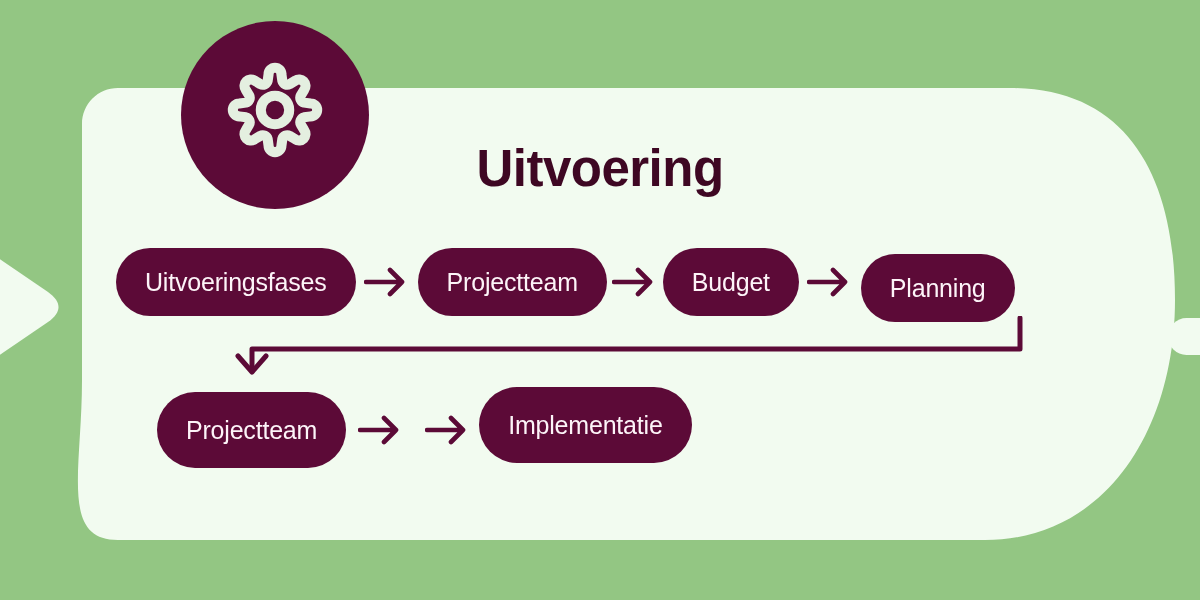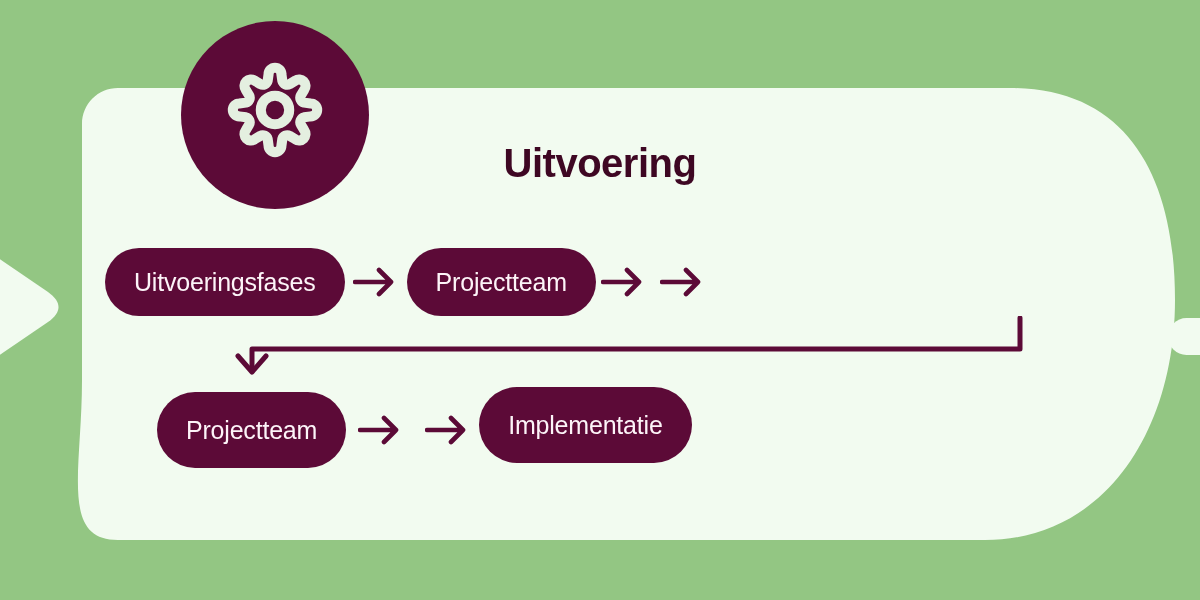--- a/index.html
+++ b/index.html
@@ -40,35 +40,35 @@
   }
   .gear-badge svg { display: block; }
 
   
   .title {
     position: absolute;
     left: 0;
     top: 143px;
     width: 1200px;
     text-align: center;
-    font-size: 40px;
+    font-size: 51px;
     font-weight: 700;
     letter-spacing: -0.5px;
     color: #3e0723;
     line-height: 1;
     white-space: nowrap;
   }
 
   
   .row {
     position: absolute;
     display: flex;
     align-items: center;
   }
-  .row-1 { left: 105px;  top: 248px; }
+  .row-1 { left: 116px;  top: 248px; }
   .row-2 { left: 157px;  top: 392px; }
 
   .pill {
     background: #5c0a37;
     color: #fdf4f8;
     border-radius: 999px;
     font-size: 25px;
     font-weight: 500;
     letter-spacing: -0.2px;
     white-space: nowrap;
@@ -165,25 +165,31 @@
       </svg>
     </span>
     <div class="pill">
       <span>Projectteam</span>
     </div>
     <span class="arrow arrow-2">
       <svg width="46" height="30" viewBox="0 0 46 30">
         <path d="M2 15 H38 M26 3 L38 15 L26 27" fill="none" stroke="#5c0a37" stroke-width="4.6" stroke-linecap="round" stroke-linejoin="round"></path>
       </svg>
     </span>
+    <div class="pill">
+      <span>Budget</span>
+    </div>
     <span class="arrow arrow-3">
       <svg width="46" height="30" viewBox="0 0 46 30">
         <path d="M2 15 H38 M26 3 L38 15 L26 27" fill="none" stroke="#5c0a37" stroke-width="4.6" stroke-linecap="round" stroke-linejoin="round"></path>
       </svg>
     </span>
+    <div class="pill pill-planning">
+      <span>Planning</span>
+    </div>
   </div>
 
   <div class="connector">
     <svg width="820" height="70" viewBox="0 0 820 70">
       <path d="M795 2 V33 H27 V52" fill="none" stroke="#5c0a37" stroke-width="5" stroke-linecap="round" stroke-linejoin="round"></path>
       <path d="M13 40 L27 56 L41 40" fill="none" stroke="#5c0a37" stroke-width="5" stroke-linecap="round" stroke-linejoin="round"></path>
     </svg>
   </div>
 
   <div class="row row-2">

